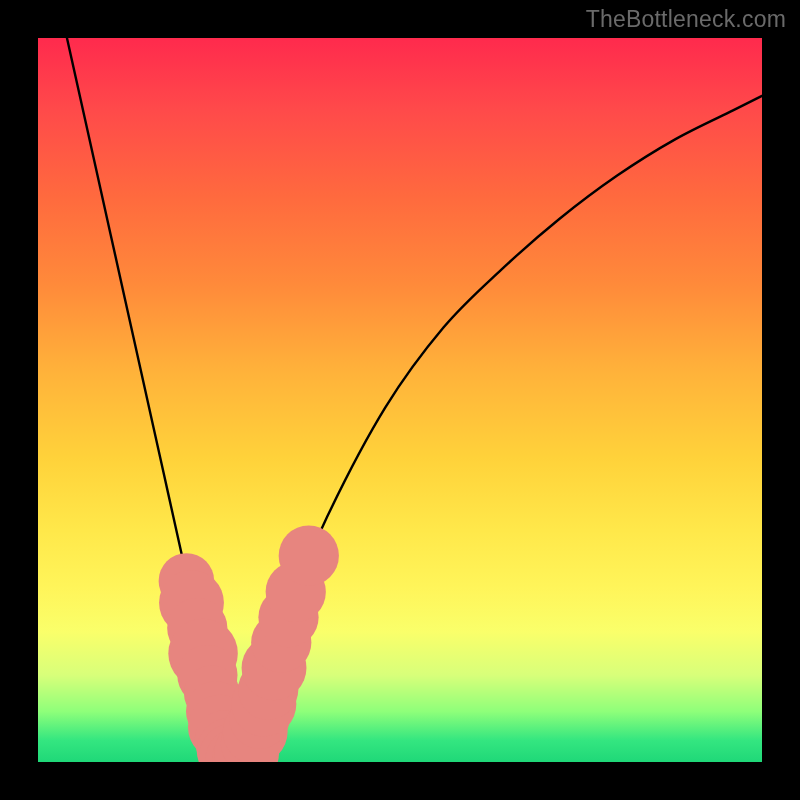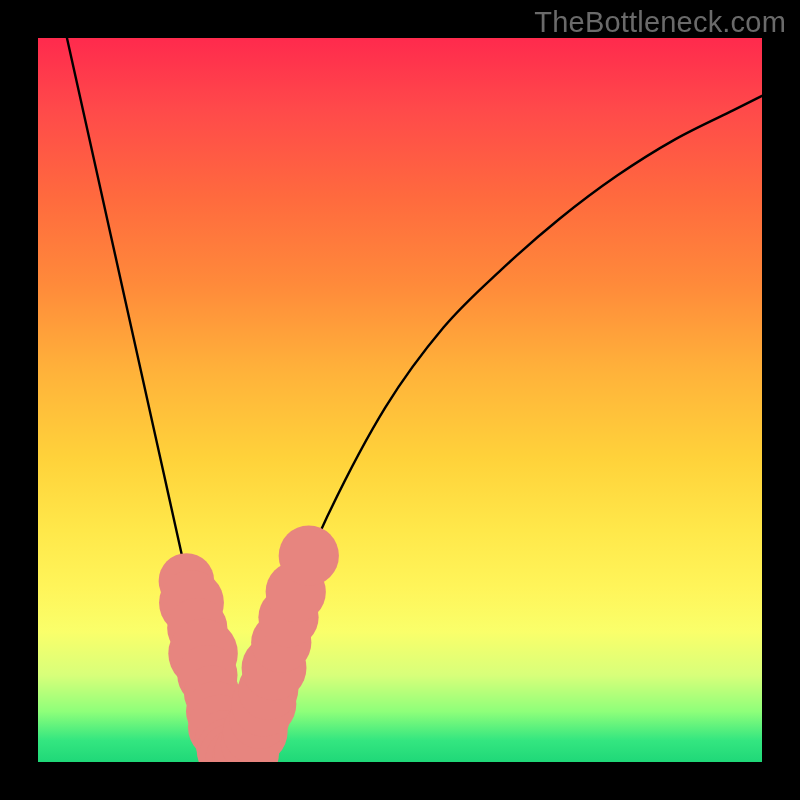--- a/index.html
+++ b/index.html
@@ -39,21 +39,21 @@
       #8fff7a 93%,
       #34e680 97%,
       #1fd878 100%
     );
   }
   .watermark {
     position: absolute;
     top: 6px;
     right: 14px;
     color: #6a6a6a;
-    font-size: 29px;
+    font-size: 23px;
     font-weight: 500;
     letter-spacing: 0.2px;
     user-select: none;
   }
   svg.curve {
     position: absolute;
     left: 0;
     top: 0;
     width: 724px;
     height: 724px;

